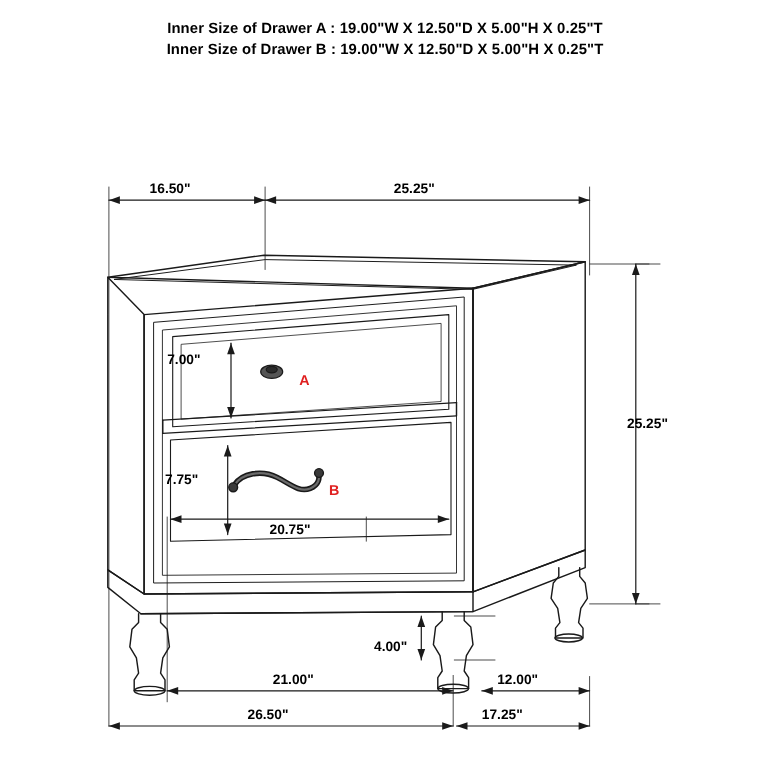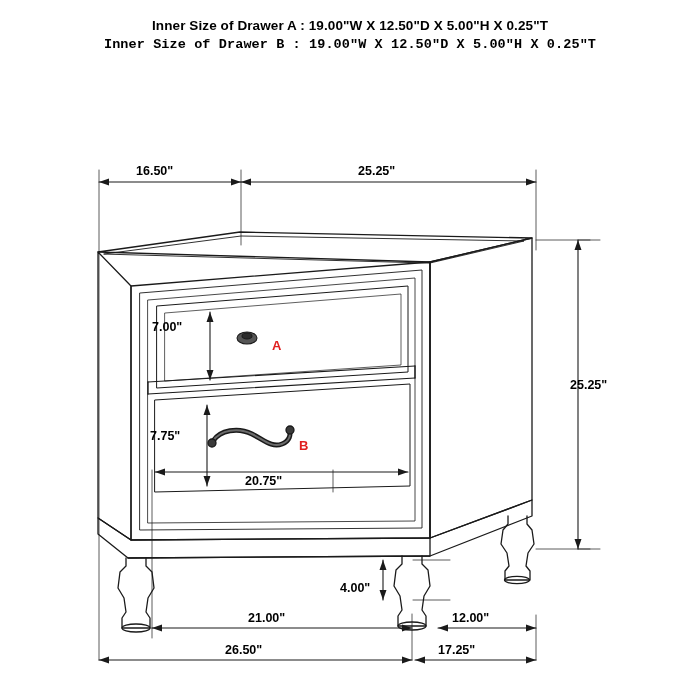--- a/index.html
+++ b/index.html
@@ -14,21 +14,21 @@
   #stage{position:absolute;left:0;top:0;width:700px;height:504px;}
   .hdr{
     position:absolute;
     left:0;right:0;
     text-align:center;
     font-weight:bold;
     font-size:13.5px;
     letter-spacing:0.1px;
   }
   .hdr1{top:18px;}
-  .hdr2{top:37px;font-family:Liberation Mono, monospace;}
+  .hdr2{top:37px;}
   svg{position:absolute;left:0;top:0;}
   .dimtxt{
     position:absolute;
     font-size:12.5px;
     font-weight:bold;
     color:#000;
     white-space:nowrap;
   }
   .lbl-red{
     position:absolute;

